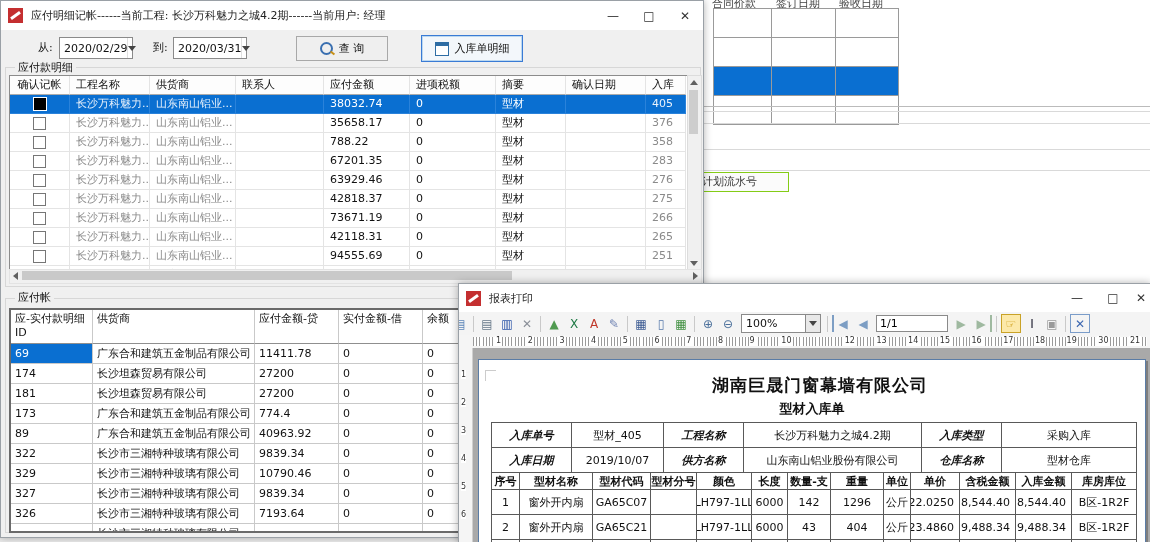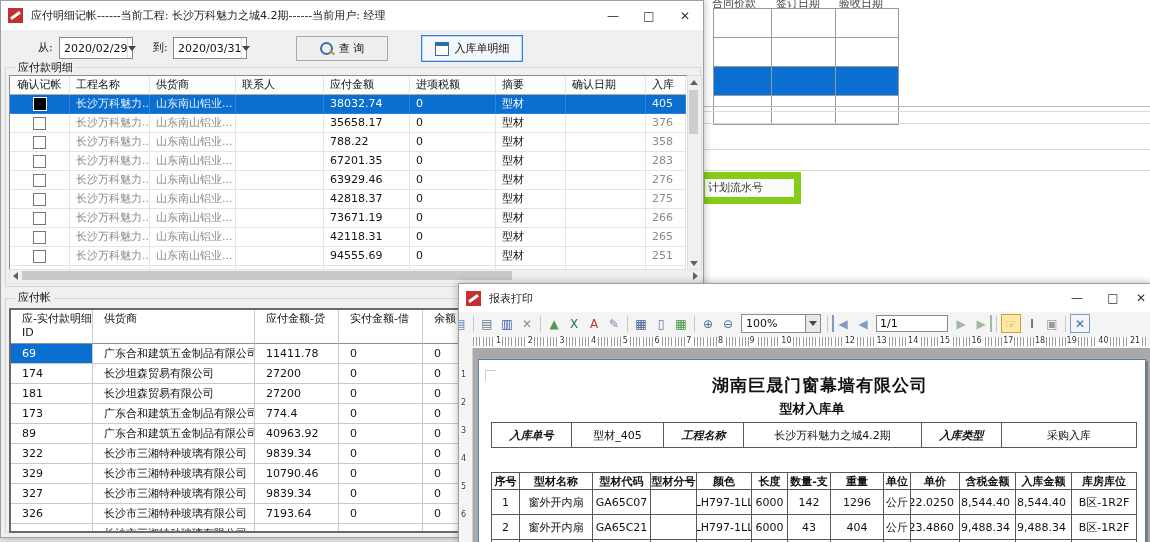--- a/index.html
+++ b/index.html
@@ -8,21 +8,21 @@
   .abs{position:absolute;}
 
   
   #bgwin{left:696px;top:0;width:454px;height:292px;background:#fff;}
   .bg-colhead{position:absolute;top:-4px;color:#444;white-space:nowrap;}
   #bg-grid{position:absolute;left:17px;top:8px;display:grid;grid-template-columns:58px 64px 63px;
     border-left:1px solid #9a9a9a;border-top:1px solid #9a9a9a;}
   #bg-grid .gc{height:28px;border-right:1px solid #9a9a9a;border-bottom:1px solid #9a9a9a;background:#fff;}
   #bg-grid .gc.sel{background:#0a6fd1;}
   .bg-line{position:absolute;left:6px;width:448px;height:0;border-top:1px solid #d9d9d9;}
-  #bg-planbox{position:absolute;left:2px;top:172px;width:86px;height:18px;border:7px solid #84cc16;
+  #bg-planbox{position:absolute;left:2px;top:172px;width:86px;height:18px;border:1px solid #84cc16;
     background:#fbfbfb;line-height:18px;padding-left:3px;white-space:nowrap;overflow:hidden;color:#333;}
 
   
   .win{background:#f0f0f0;border:1px solid #9aa0a6;box-shadow:0 0 8px rgba(0,0,0,.3);}
   .titlebar{height:29px;background:#fff;display:flex;align-items:center;position:relative;}
   .appicon{width:15px;height:15px;margin:0 8px 0 7px;background:#c42f30;position:relative;flex:0 0 auto;}
   .appicon:after{content:"";position:absolute;left:2px;top:6px;width:11px;height:3px;background:#fff;transform:rotate(-35deg);}
   .wtitle{color:#222;white-space:nowrap;overflow:hidden;}
   .winbtns{margin-left:auto;display:flex;height:100%;}
   .wbtn{width:36px;height:100%;display:flex;align-items:center;justify-content:center;color:#333;font-size:12px;}
@@ -66,21 +66,21 @@
   .vsb .tri-dn2{position:absolute;bottom:4px;left:2px;width:0;height:0;border-left:4px solid transparent;border-right:4px solid transparent;border-top:5px solid #606060;}
   .vsb .vthumb{position:absolute;left:1px;top:14px;width:9px;height:44px;background:#cdcdcd;}
   .hsb{position:absolute;left:8px;top:268px;width:691px;height:13px;background:#f0f0f0;border:1px solid #e3e3e3;}
   .hsb .tri-l{position:absolute;left:3px;top:2px;width:0;height:0;border-top:4px solid transparent;border-bottom:4px solid transparent;border-right:5px solid #606060;}
   .hsb .tri-r{position:absolute;right:3px;top:2px;width:0;height:0;border-top:4px solid transparent;border-bottom:4px solid transparent;border-left:5px solid #606060;}
   .hsb .hthumb{position:absolute;left:12px;top:1px;width:490px;height:9px;background:#c9c9c9;}
 
   
   #t2wrap{position:absolute;left:8px;top:307px;width:500px;height:221px;background:#fff;border:2px solid #6a6a6a;overflow:hidden;}
   .t2row{display:grid;grid-template-columns:82px 162px 84px 84px 88px;}
-  .t2row>div{border-right:1px solid #c9c9c9;border-bottom:1px solid #c9c9c9;padding:2px 0 0 11px;overflow:hidden;}
+  .t2row>div{border-right:1px solid #c9c9c9;border-bottom:1px solid #c9c9c9;padding:2px 0 0 4px;overflow:hidden;}
   #t2head .t2row>div{height:31px;border-bottom:1px solid #8f8f8f;background:#fff;line-height:14px;}
   #t2body .t2row>div{height:17px;line-height:16px;white-space:nowrap;}
   .t2row .idsel{background:#0a6fd1;color:#fff;}
 
   
   #rptwin{left:458px;top:283px;width:692px;height:259px;z-index:4;overflow:hidden;border-right:none;}
   #toolbar{position:absolute;left:0;top:28px;width:100%;height:23px;background:#f4f4f4;border-bottom:1px solid #d8d8d8;
     display:flex;align-items:center;padding-left:1px;}
   .ticon{width:18px;height:17px;display:flex;align-items:center;justify-content:center;font-size:12px;flex:0 0 auto;margin:0 1px;}
   .ticon.active{background:#fce9a9;border:1px solid #c9a227;}
@@ -494,21 +494,21 @@
         <span class="num" style="left: 321.3px;">10</span>
         <span class="num" style="left: 361px; margin-top: 32px;">11</span>
         <span class="num" style="left: 384.7px;">12</span>
         <span class="num" style="left: 416.4px;">13</span>
         <span class="num" style="left: 448.1px;">14</span>
         <span class="num" style="left: 479.8px;">15</span>
         <span class="num" style="left: 511.5px;">16</span>
         <span class="num" style="left: 543.2px;">17</span>
         <span class="num" style="left: 574.9px;">18</span>
         <span class="num" style="left: 606.6px;">19</span>
-        <span class="num" style="left: 638.3px;">40</span>
+        <span class="num" style="left: 638.3px;">30</span>
         <span class="num" style="left: 670px;">21</span>
       </div>
 
     <div id="rptcontent">
       <div id="vruler">
           <span class="num" style="top: 22px;">1</span>
           <span class="num" style="top: 50px;">2</span>
           <span class="num" style="top: 78px;">3</span>
           <span class="num" style="top: 106px;">4</span>
           <span class="num" style="top: 134px;">5</span>
@@ -520,20 +520,28 @@
         <div id="formtitle">型材入库单</div>
         <div id="infotbl">
             <div class="irow">
               <div class="ilabel">入库单号</div>
               <div>型材_405</div>
               <div class="ilabel">工程名称</div>
               <div>长沙万科魅力之城4.2期</div>
               <div class="ilabel">入库类型</div>
               <div>采购入库</div>
             </div>
+            <div class="irow">
+              <div class="ilabel">入库日期</div>
+              <div>2019/10/07</div>
+              <div class="ilabel">供方名称</div>
+              <div>山东南山铝业股份有限公司</div>
+              <div class="ilabel">仓库名称</div>
+              <div>型材仓库</div>
+            </div>
           </div>
         <div id="dettbl">
           <div id="dethead">
               <div class="drow">
                 <div>序号</div>
                 <div>型材名称</div>
                 <div>型材代码</div>
                 <div>型材分号</div>
                 <div>颜色</div>
                 <div>长度</div>

